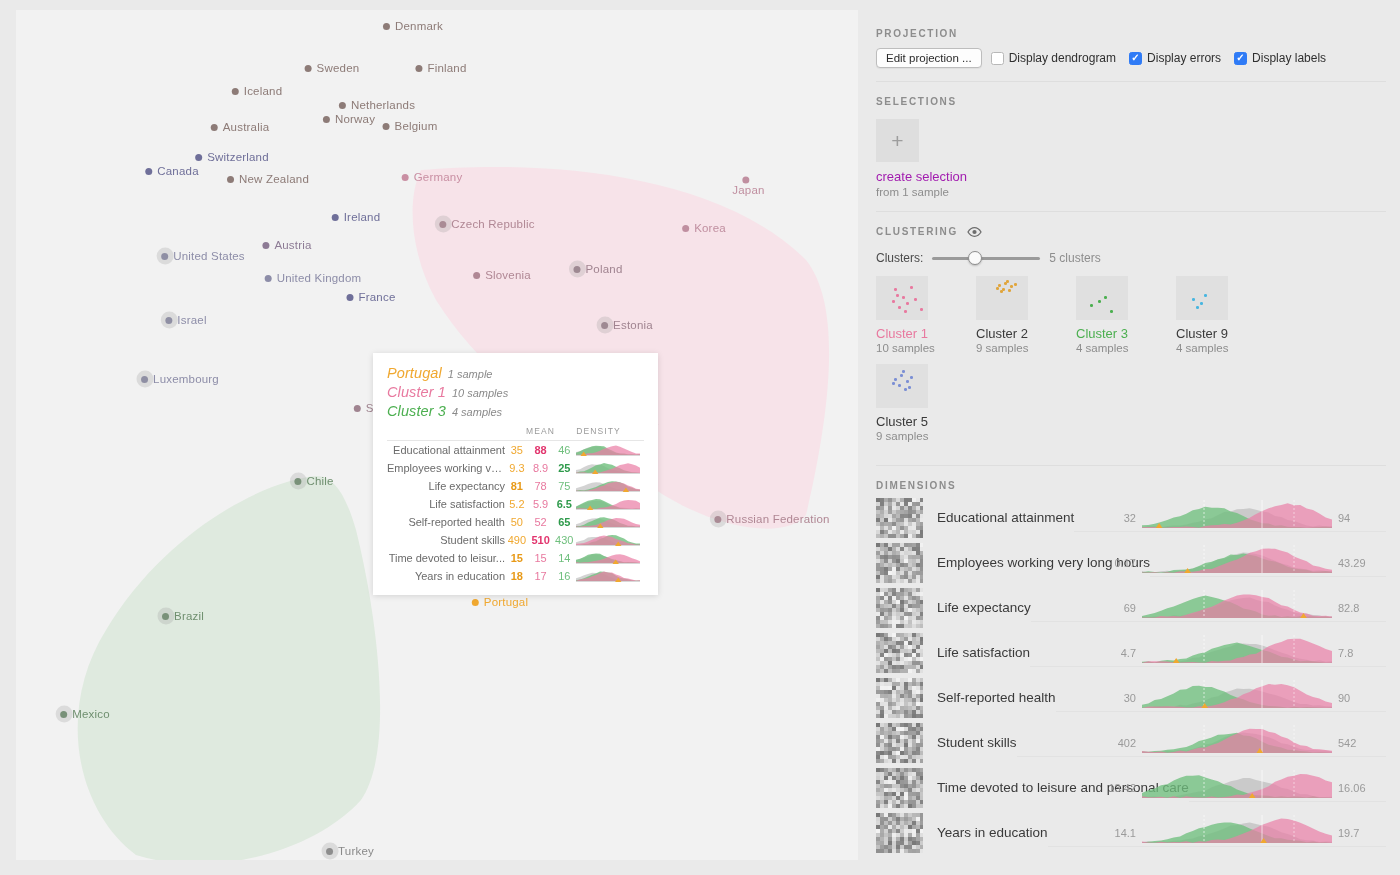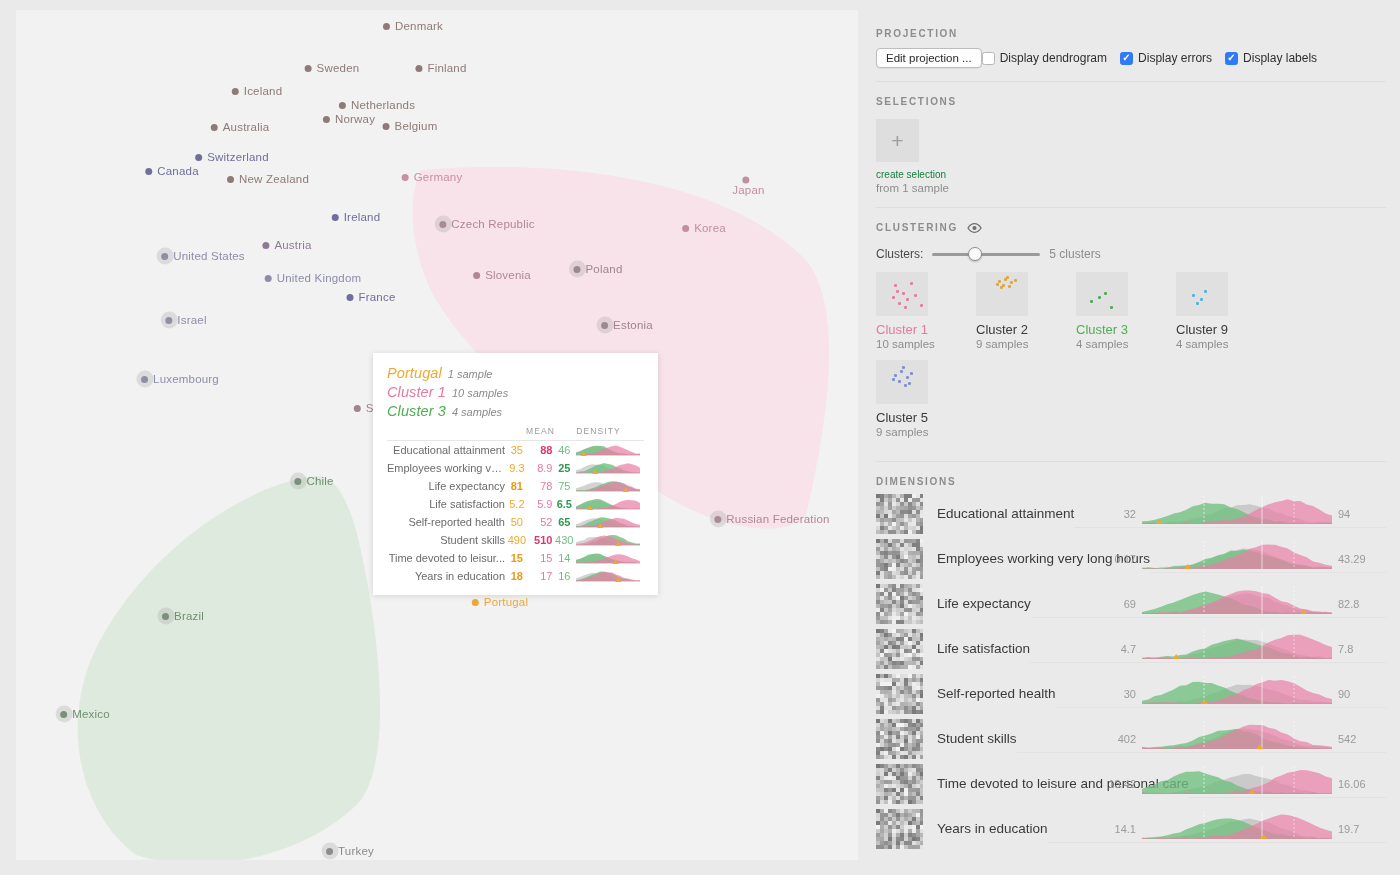--- a/index.html
+++ b/index.html
@@ -51,21 +51,21 @@
     border-bottom: 1px solid #e6e6e6;
   }
   #tt-table thead th.sp { border-bottom: 1px solid #e6e6e6; }
   #tt-table td {
     padding: 1.5px 0; font-size: 11px; vertical-align: middle;
   }
   td.tt-dim { text-align: right; color: #6b6b6b; padding-right: 7px;
               max-width: 118px; overflow: hidden; text-overflow: ellipsis; white-space: nowrap; }
   td.tt-v { width: 24px; text-align: center; font-size: 10.5px; }
   td.tt-v.v0 { color: #f0a830; }
-  td.tt-v.v1 { color: #e8799f; text-align: right; }
+  td.tt-v.v1 { color: #e8799f; }
   td.tt-v.v2 { color: #6fbf7d; }
   td.tt-v.bold { font-weight: bold; }
   td.tt-v.v0.bold { color: #e89a18; }
   td.tt-v.v1.bold { color: #e2356e; }
   td.tt-v.v2.bold { color: #2e9a4b; }
   td.tt-spark { padding-left: 9px; width: 68px; }
 
   
   #panel {
     position: absolute; left: 862px; top: 0;
@@ -75,21 +75,21 @@
     overflow: hidden;
   }
   .sec-title {
     font-size: 10px; letter-spacing: 1.7px; color: #8d8d8d;
     font-weight: 700; padding-top: 14px;
   }
   .sec-title .eye { margin-left: 5px; vertical-align: -2px; display: inline-block; }
   .divider { height: 1px; background: #dedede; margin-top: 13px; }
 
   
-  #proj-row { display: flex; align-items: center; margin-top: 9px; }
+  #proj-row { display: flex; align-items: center; gap: 9px; margin-top: 9px; }
   #edit-proj {
     font-family: "Liberation Sans", sans-serif;
     font-size: 11.5px; padding: 3px 9px;
     background: #fdfdfd; border: 1px solid #bdbdbd; border-radius: 4px;
     color: #2b2b2b; cursor: pointer;
     box-shadow: 0 1px 1px rgba(0,0,0,.05);
   }
   .cb-wrap { display: flex; align-items: center; gap: 5px; font-size: 12px; color: #2f2f2f; cursor: pointer; }
   .cbox {
     width: 13px; height: 13px; border-radius: 2.5px; flex: 0 0 auto;
@@ -100,21 +100,21 @@
   .cbox.on::after {
     content: "✓"; color: #fff; font-size: 10px; line-height: 1; font-weight: bold;
   }
 
   
   #sel-box {
     width: 43px; height: 43px; background: #dedede;
     margin-top: 12px; display: flex; align-items: center; justify-content: center;
     color: #9d9d9d; font-size: 21px; cursor: pointer; user-select: none;
   }
-  #sel-link { color: #15803d; font-size: 10px; margin-top: 7px; cursor: pointer; }
+  #sel-link { color: #a21caf; font-size: 13px; margin-top: 7px; cursor: pointer; }
   #sel-sub { color: #8d8d8d; font-size: 11.5px; margin-top: 2px; }
 
   
   #slider-row { display: flex; align-items: center; gap: 9px; margin-top: 12px; font-size: 12px; color: #4a4a4a; }
   #slider {
     position: relative; width: 108px; height: 14px; cursor: pointer;
   }
   #slider .track {
     position: absolute; top: 6px; left: 0; width: 108px; height: 3px;
     background: #9a9a9a; border-radius: 2px;

